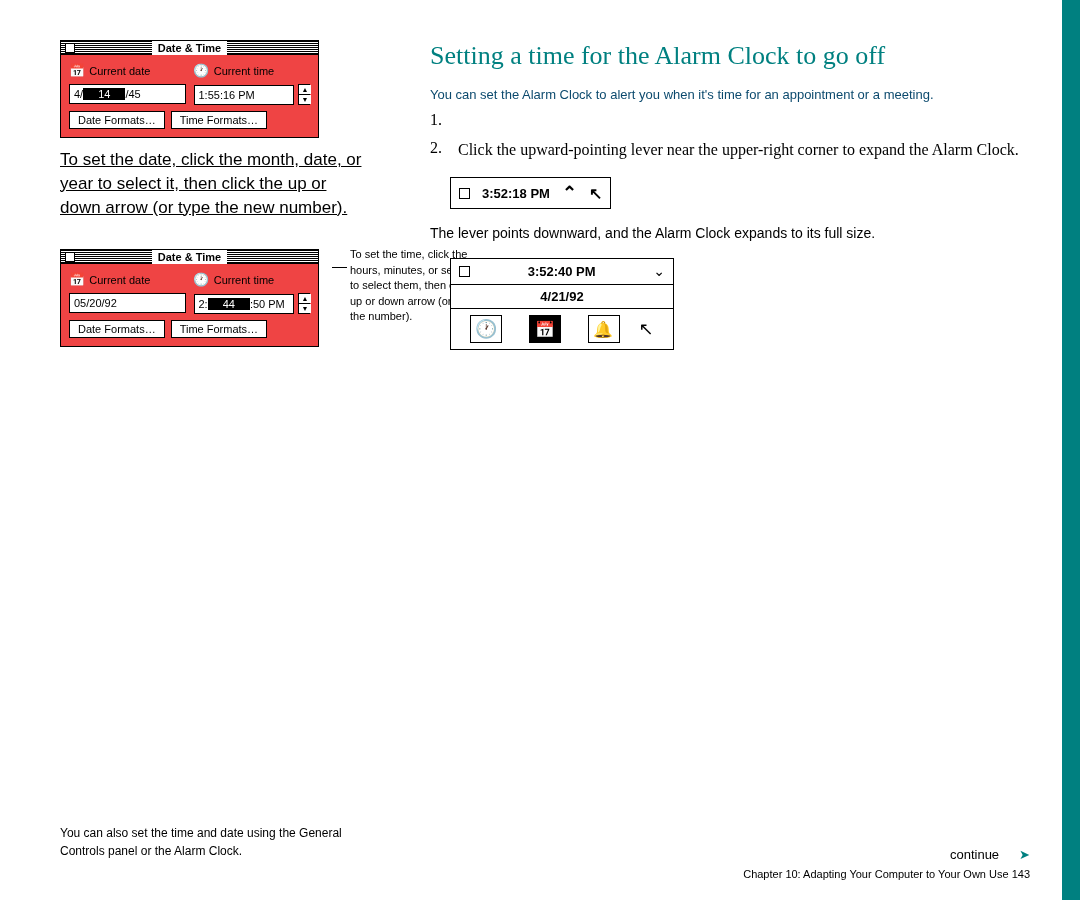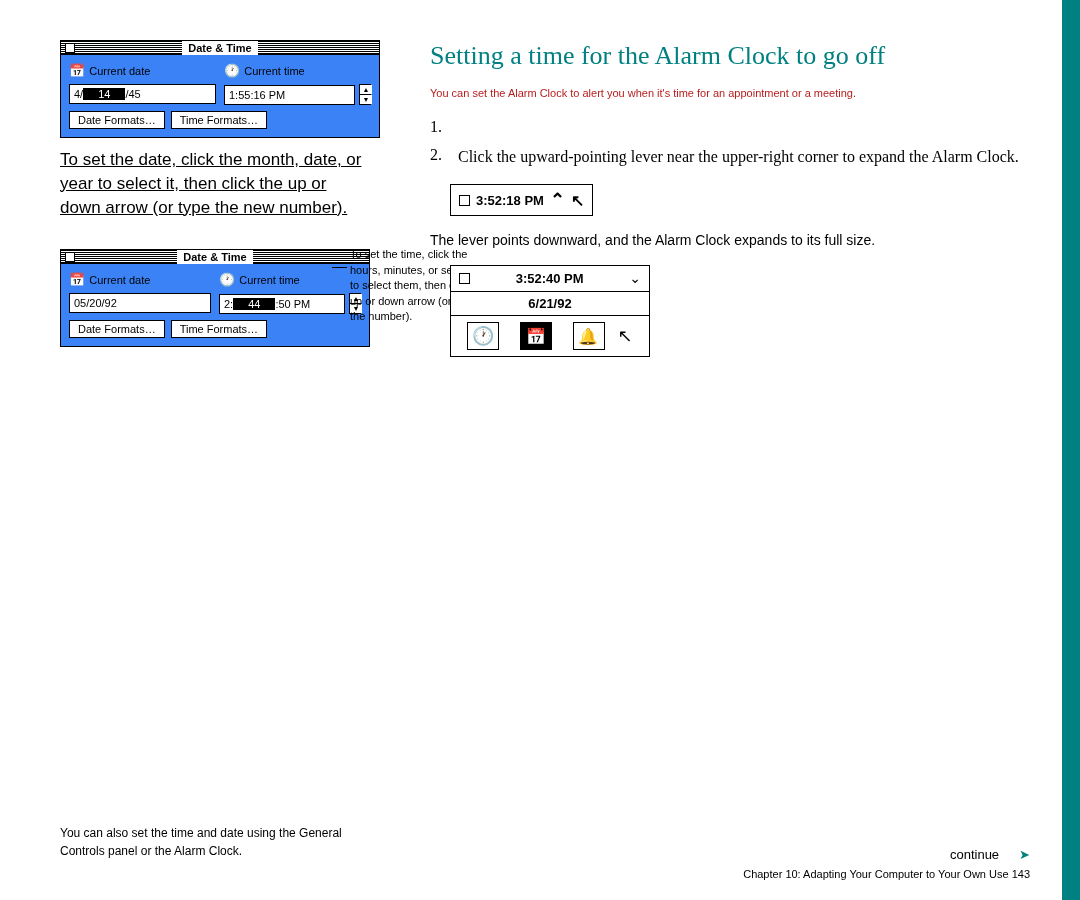--- a/index.html
+++ b/index.html
@@ -41,22 +41,22 @@
       right: 0;
       top: 0;
       width: 18px;
       height: 900px;
       background: #008080;
     }
 
     
     .mac-dialog {
       border: 1.5px solid #000;
-      background: #3b82f6;
-      width: 320px;
+      background: #ef4444;
+      width: 259px;
       font-family: "Chicago", "Geneva", Arial, sans-serif;
       font-size: 11px;
     }
 
     .mac-titlebar {
       background: repeating-linear-gradient(
         to bottom,
         #000 0px, #000 1px,
         #fff 1px, #fff 2px
       );
@@ -209,25 +209,25 @@
     .page-title {
       font-size: 26px;
       font-family: "Times New Roman", Times, serif;
       color: #008080;
       font-weight: normal;
       margin-bottom: 14px;
       line-height: 1.2;
     }
 
     .intro-text {
-      font-size: 11px;
+      font-size: 13px;
       font-family: "Geneva", Arial, sans-serif;
       line-height: 1.5;
-      margin-bottom: 16px;
-      color: #b91c1c;
+      margin-bottom: 6px;
+      color: #0c4a6e;
     }
 
     .numbered-list {
       margin-bottom: 16px;
     }
 
     .numbered-item {
       display: flex;
       gap: 8px;
       margin-bottom: 10px;
@@ -245,21 +245,21 @@
       line-height: 1.4;
       color: #000;
     }
 
     .alarm-mini-widget {
       border: 1.5px solid #000;
       background: #fff;
       padding: 4px 8px;
       display: inline-flex;
       align-items: center;
-      gap: 6px;
+      gap: 12px;
       font-family: "Geneva", Arial, sans-serif;
       font-size: 13px;
       font-weight: bold;
       margin-bottom: 14px;
     }
 
     .alarm-checkbox {
       width: 11px;
       height: 11px;
       border: 1px solid #000;
@@ -271,21 +271,21 @@
       font-family: "Geneva", Arial, sans-serif;
       line-height: 1.5;
       margin-bottom: 14px;
       color: #000;
     }
 
     
     .alarm-expanded {
       border: 1.5px solid #000;
       background: #fff;
-      width: 200px;
+      width: 224px;
       margin-bottom: 10px;
     }
 
     .alarm-expanded-top {
       display: flex;
       align-items: center;
       justify-content: space-between;
       padding: 4px 8px;
       border-bottom: 1px solid #000;
     }
@@ -515,21 +515,21 @@
     
     <p class="description-text">The lever points downward, and the Alarm Clock expands to its full size.</p>
 
     
     <div class="alarm-expanded" style="margin-left: 20px;">
       <div class="alarm-expanded-top">
         <div class="alarm-checkbox"></div>
         <span class="alarm-expanded-time">3:52:40 PM</span>
         <span style="font-size:14px;">⌄</span>
       </div>
-      <div class="alarm-expanded-date">6/21/92</div>
+      <div class="alarm-expanded-date">4/21/92</div>
       <div class="alarm-expanded-bottom">
         <div class="alarm-icon-plain" style="border: 1.5px solid #000;">🕐</div>
         <div class="alarm-icon-box">📅</div>
         <div class="alarm-icon-plain" style="border: 1.5px solid #000; font-size:16px;">🔔</div>
         <span style="font-size:18px; margin-left: -8px;">↖</span>
       </div>
     </div>
 
     
     <div class="continue-link">

